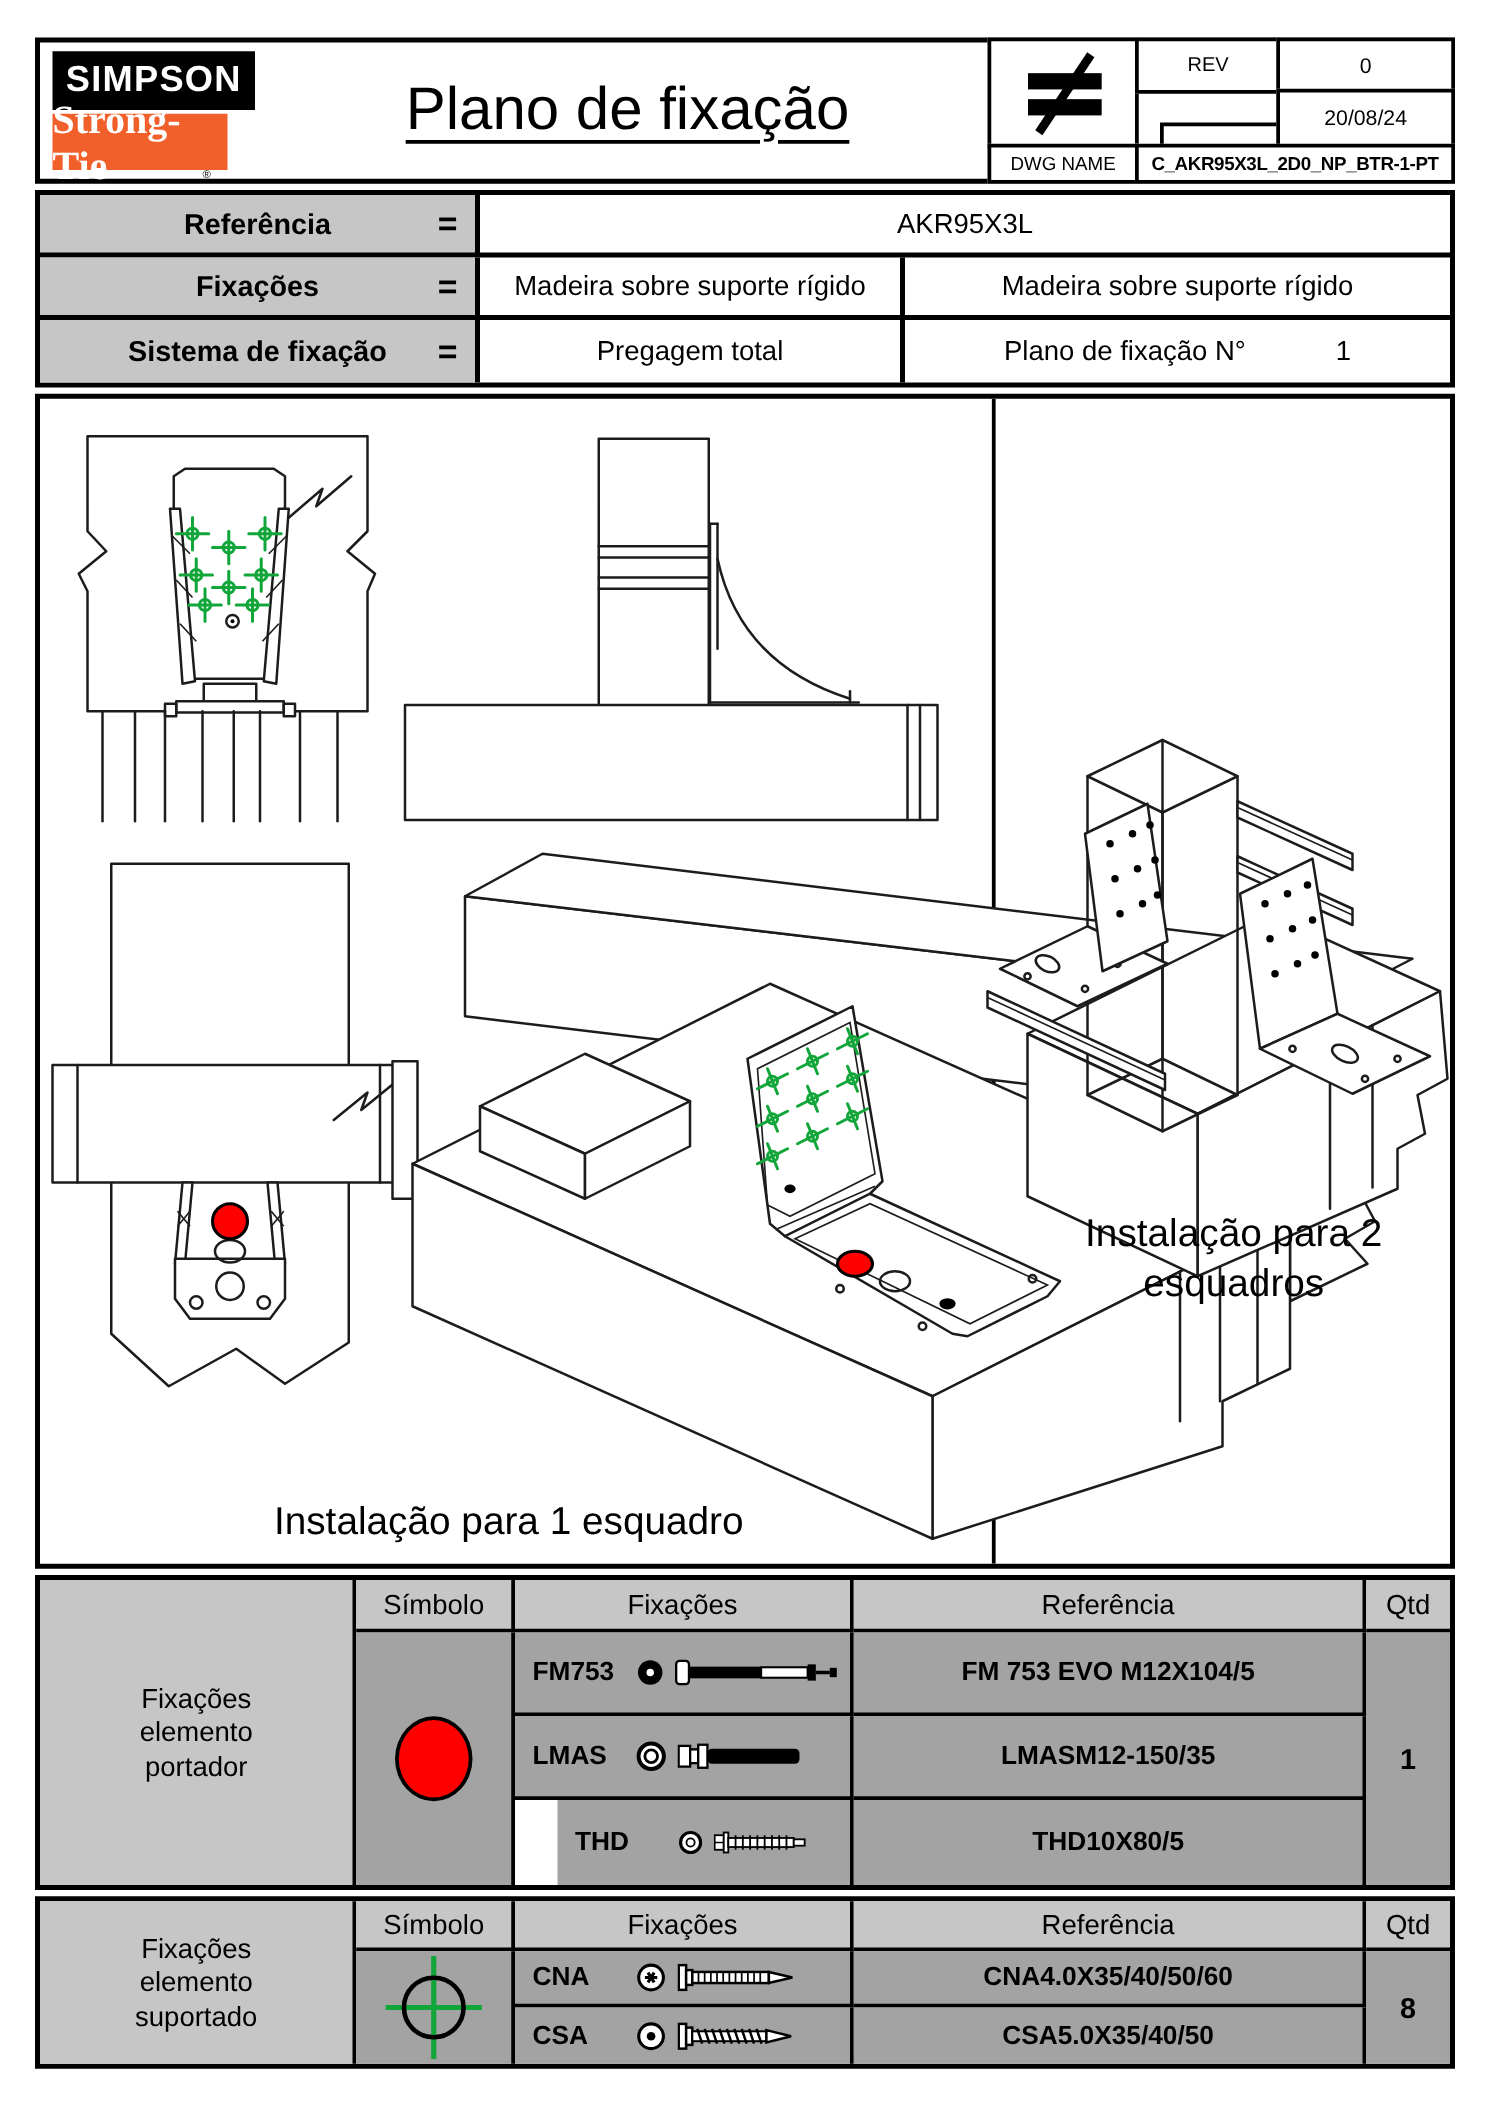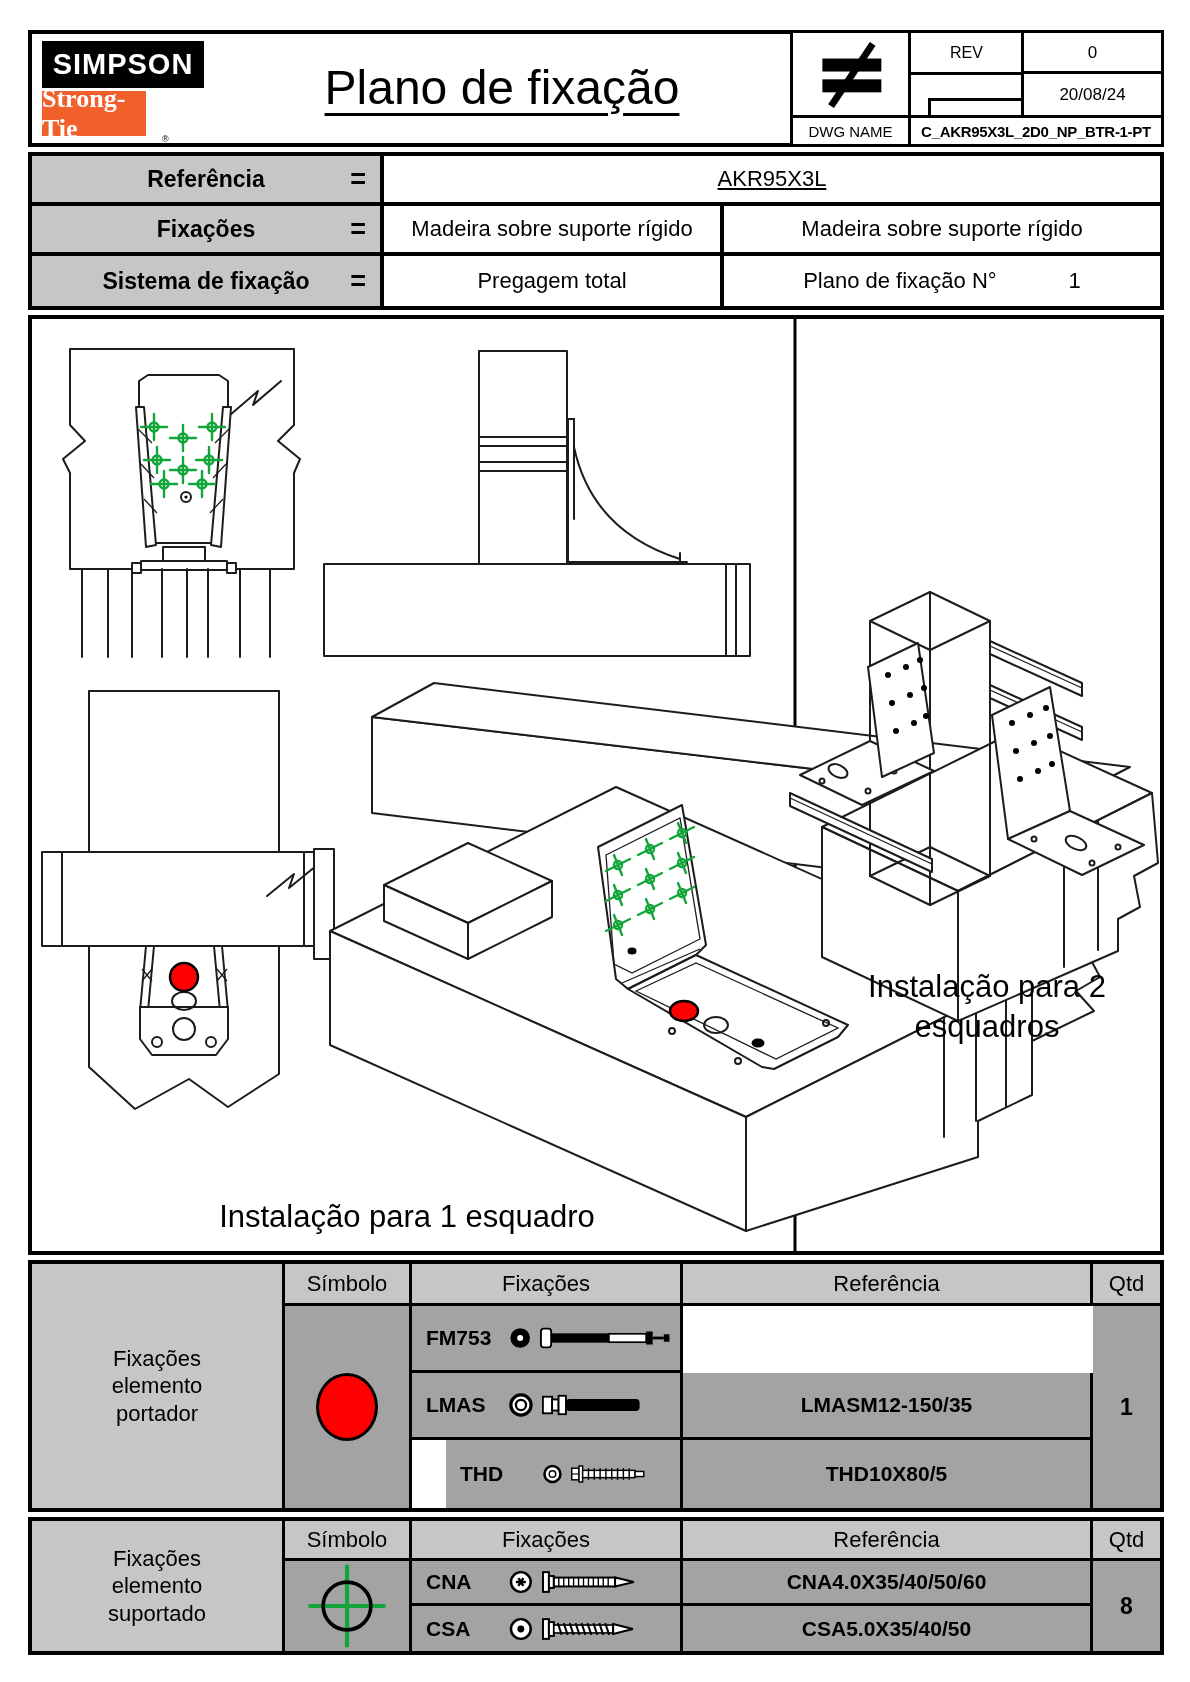--- a/index.html
+++ b/index.html
@@ -9,43 +9,43 @@
          background:#fff; box-sizing:border-box; }
 
   
   #titleblock { top:30px; height:117px;padding-left:28px; }
   .tb-cell { position:absolute; box-sizing:border-box; border:3.5px solid #000;
              display:flex; align-items:center; justify-content:center; background:#fff; }
   .logo { position:absolute; left:10px; top:7px; }
   .logo-simpson { width:162px; height:47px; background:#000; color:#fff;
       display:flex; align-items:center; justify-content:center;
       font-weight:bold; font-size:29px; letter-spacing:1px; }
-  .logo-st { width:104px; height:45px; margin-top:3px; background:#F15F2B; color:#fff;
+  .logo-st { width:140px; height:45px; margin-top:3px; background:#F15F2B; color:#fff;
       display:flex; align-items:center; justify-content:center;
-      font-family:"Liberation Serif", serif; font-weight:bold; font-size:26px; }
+      font-family:"Liberation Serif", serif; font-weight:bold; font-size:32px; }
   .logo-reg { position:absolute; left:130px; top:100px; font-size:9px; }
   .main-title { position:absolute; left:190px; top:26px; width:560px; text-align:center;
       font-size:48px; text-decoration:underline; text-decoration-thickness:3px;
       text-underline-offset:9px; }
   .revlab { font-size:16px; }
   .revval { font-size:17px; }
   .dwglab { font-size:15px; }
   .dwgval { font-size:15px; font-weight:bold; letter-spacing:-0.3px; }
 
   
   #reftable { top:152px; height:158px; display:grid;
       grid-template-columns:352px 340px 436px; grid-template-rows:50px 50px 50px; }
   #reftable > div { box-sizing:border-box; display:flex; align-items:center;
       justify-content:center; border-right:4px solid #000; border-bottom:4px solid #000; }
   #reftable > div.lastcol { border-right:none; }
   #reftable > div.lastrow { border-bottom:none; }
   .rt-label { position:relative; background:#C6C6C6; font-weight:bold; font-size:23px; }
   .rt-label .eq { position:absolute; right:14px; font-size:27px; font-weight:bold; }
   .rt-val { font-size:22px; }
-  .span2 { grid-column:2 / 4;text-decoration:underline; }
+  .span2 { grid-column:2 / 4; }
   .plano-cell { gap:72px; }
 
   
   #drawarea { top:315px; height:940px; }
   #drawarea svg { display:block; }
   .caption { position:absolute; text-align:center; font-size:31px; line-height:1.3; }
   #cap1 { left:140px; top:878px; width:470px; }
   #cap2 { left:790px; top:648px; width:330px; }
 
   
@@ -360,20 +360,23 @@
       </svg>
       <svg width="150" height="26" viewBox="0 0 150 26">
         <rect x="1" y="3" width="11" height="20" rx="3" fill="#fff" stroke="#000" stroke-width="2"></rect>
         <rect x="12" y="8" width="62" height="10" fill="#000"></rect>
         <rect x="74" y="8.5" width="40" height="9" fill="#fff" stroke="#000" stroke-width="1.8"></rect>
         <rect x="114" y="6" width="7" height="14" fill="#000"></rect>
         <line x1="121" y1="13" x2="133" y2="13" stroke="#000" stroke-width="3"></line>
         <rect x="133" y="9" width="6" height="8" fill="#000"></rect>
       </svg>
     </div>
+    <div class="a-r1">
+        <span class="refval">FM 753 EVO M12X104/5</span>
+      </div>
 
     <div class="a-f2 fixcell">
       <span class="code">LMAS</span>
       <svg width="26" height="26" viewBox="0 0 26 26">
         <circle cx="13" cy="13" r="11" fill="#fff" stroke="#000" stroke-width="3.5"></circle>
         <circle cx="13" cy="13" r="5.5" fill="#fff" stroke="#000" stroke-width="2.5"></circle>
       </svg>
       <svg width="150" height="26" viewBox="0 0 150 26">
         <rect x="1" y="4" width="10" height="18" fill="#fff" stroke="#000" stroke-width="2"></rect>
         <rect x="11" y="7" width="7" height="12" fill="#fff" stroke="#000" stroke-width="2"></rect>

